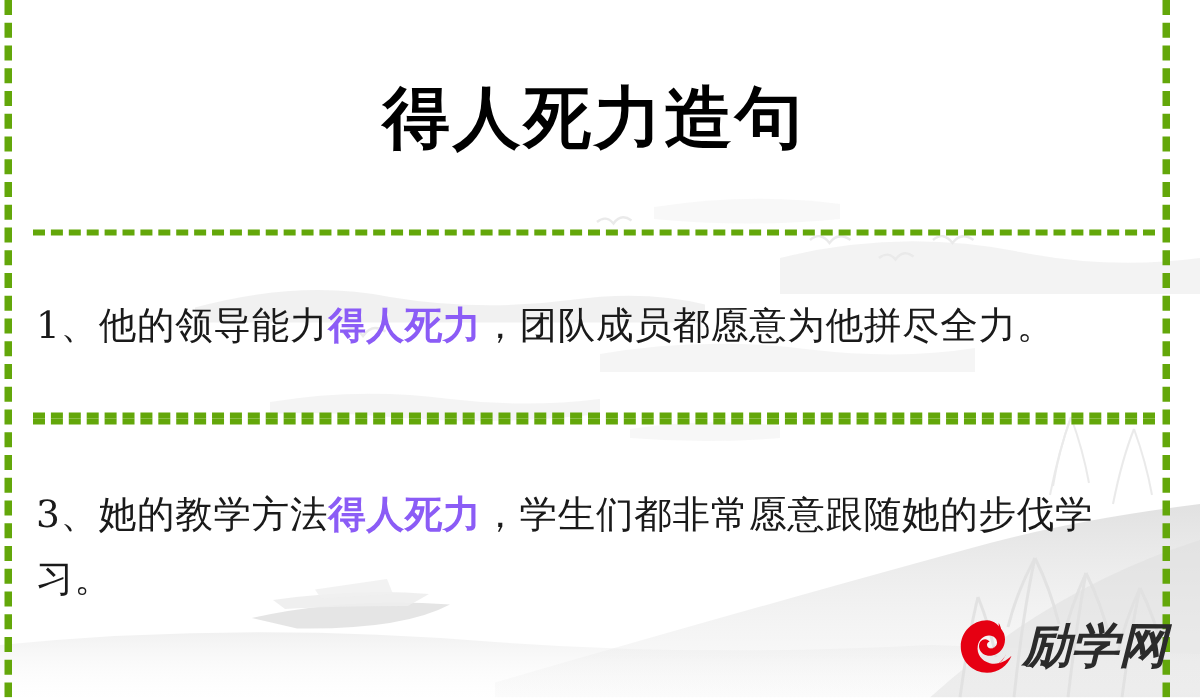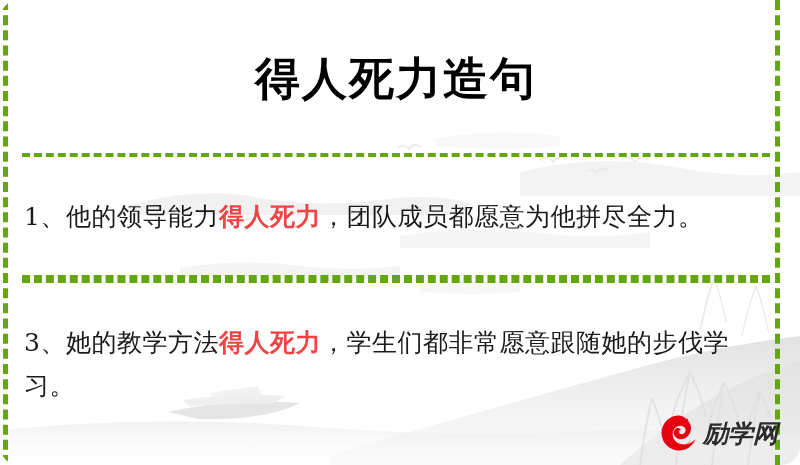--- a/index.html
+++ b/index.html
@@ -15,21 +15,20 @@
   }
 
   
   .page {
     position: relative;
     width: 800px;
     height: 465px;
     box-sizing: border-box;
     background: #ffffff;
     overflow: hidden;
-    border-radius: 19px;
   }
 
   
   .watermark {
     position: absolute;
     inset: 0;
     pointer-events: none;
     z-index: 0;
   }
   .watermark svg { display: block; width: 800px; height: 465px; }
@@ -78,37 +77,37 @@
   .sentence {
     font-size: 25px;
     line-height: 43px;
     color: #1a1a1a;
     padding: 13px 4px 12px 4px;
     letter-spacing: 0.5px;
     font-family: "DejaVu Serif", "Liberation Serif", serif;
     white-space: pre-wrap;
   }
   .sentence .hl {
-    color: #ef4444;
+    color: #8b5cf6;
     font-weight: 700;
   }
 
   
   .logo {
     position: absolute;
     right: 22px;
     bottom: 12px;
     z-index: 4;
     display: flex;
     align-items: center;
     gap: 4px;
   }
   .logo-mark { width: 40px; height: 40px; display: block; }
   .logo-text {
-    font-size: 25px;
+    font-size: 32px;
     font-weight: 700;
     color: #2b2b2b;
     letter-spacing: 0px;
     font-family: "DejaVu Sans", "Liberation Sans", sans-serif;
     font-style: italic;
     white-space: nowrap;
   }
 </style>
 </head>
 <body>

